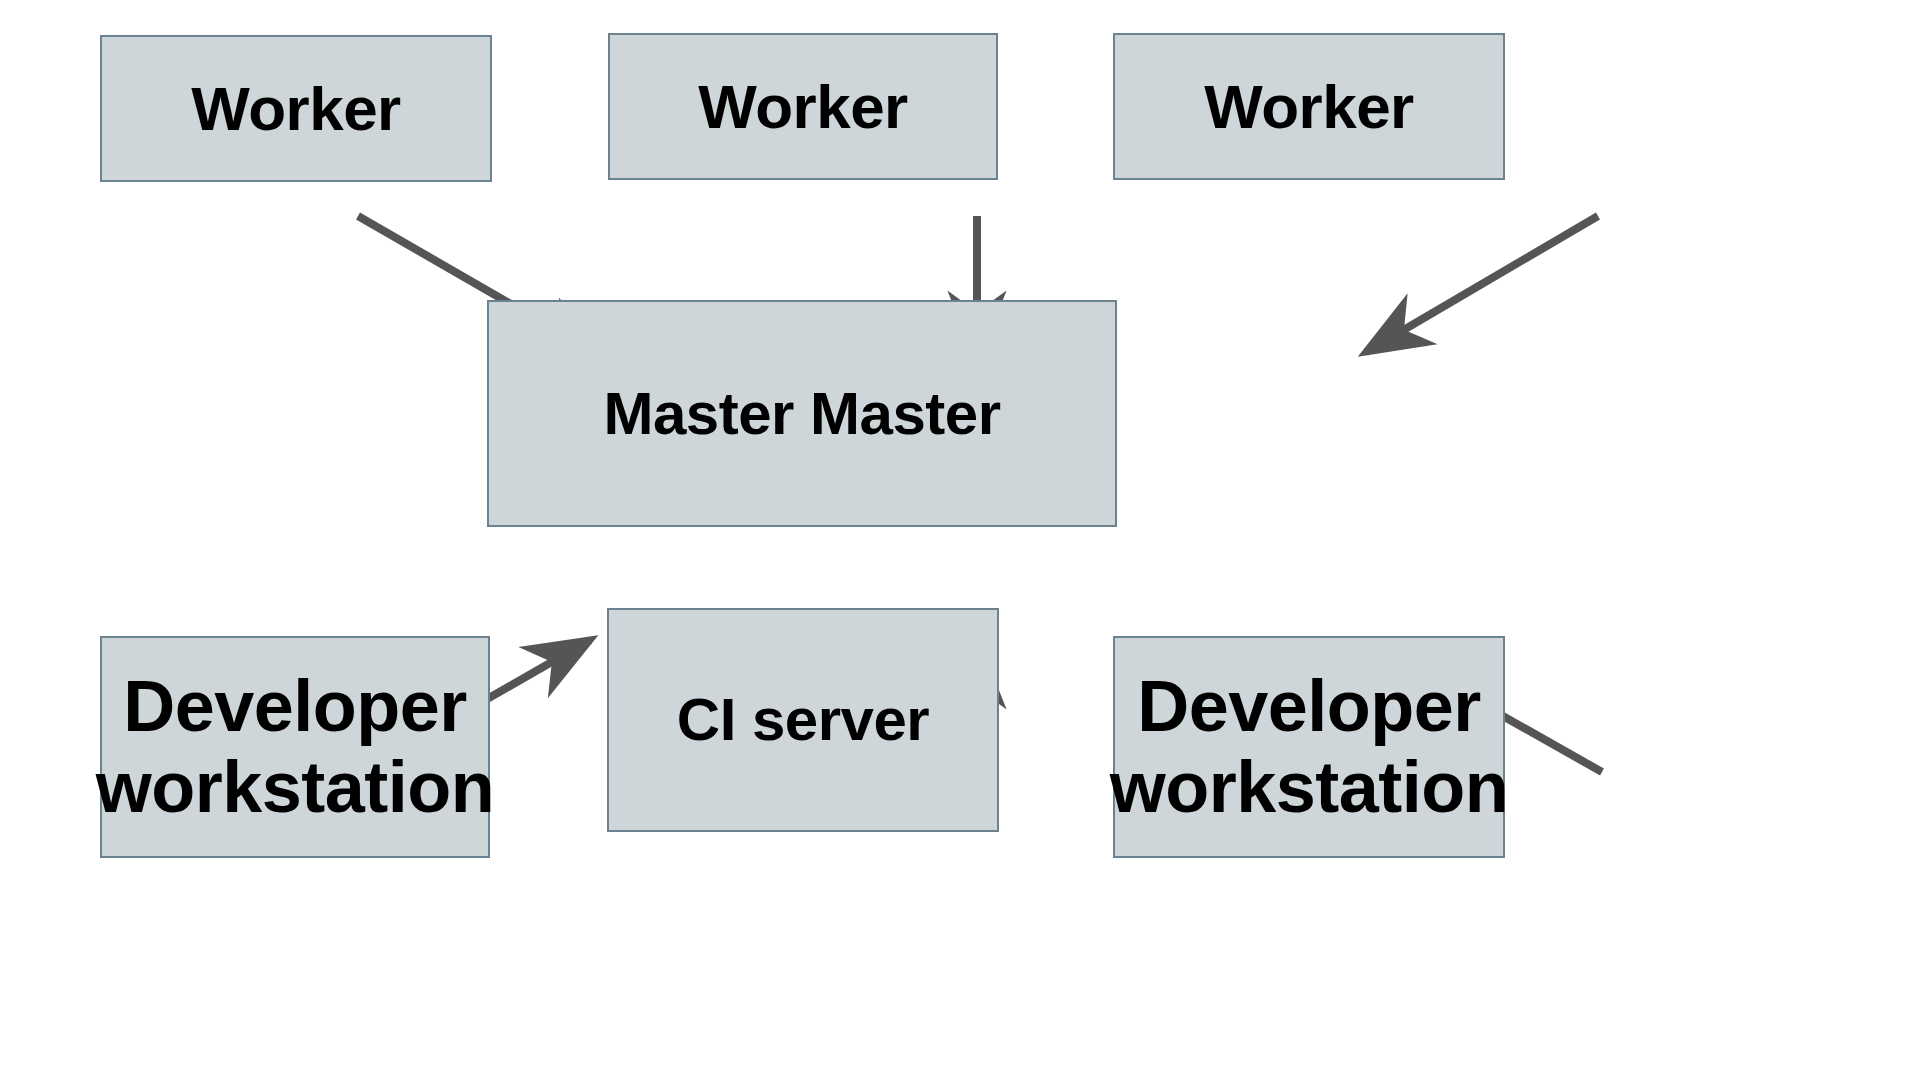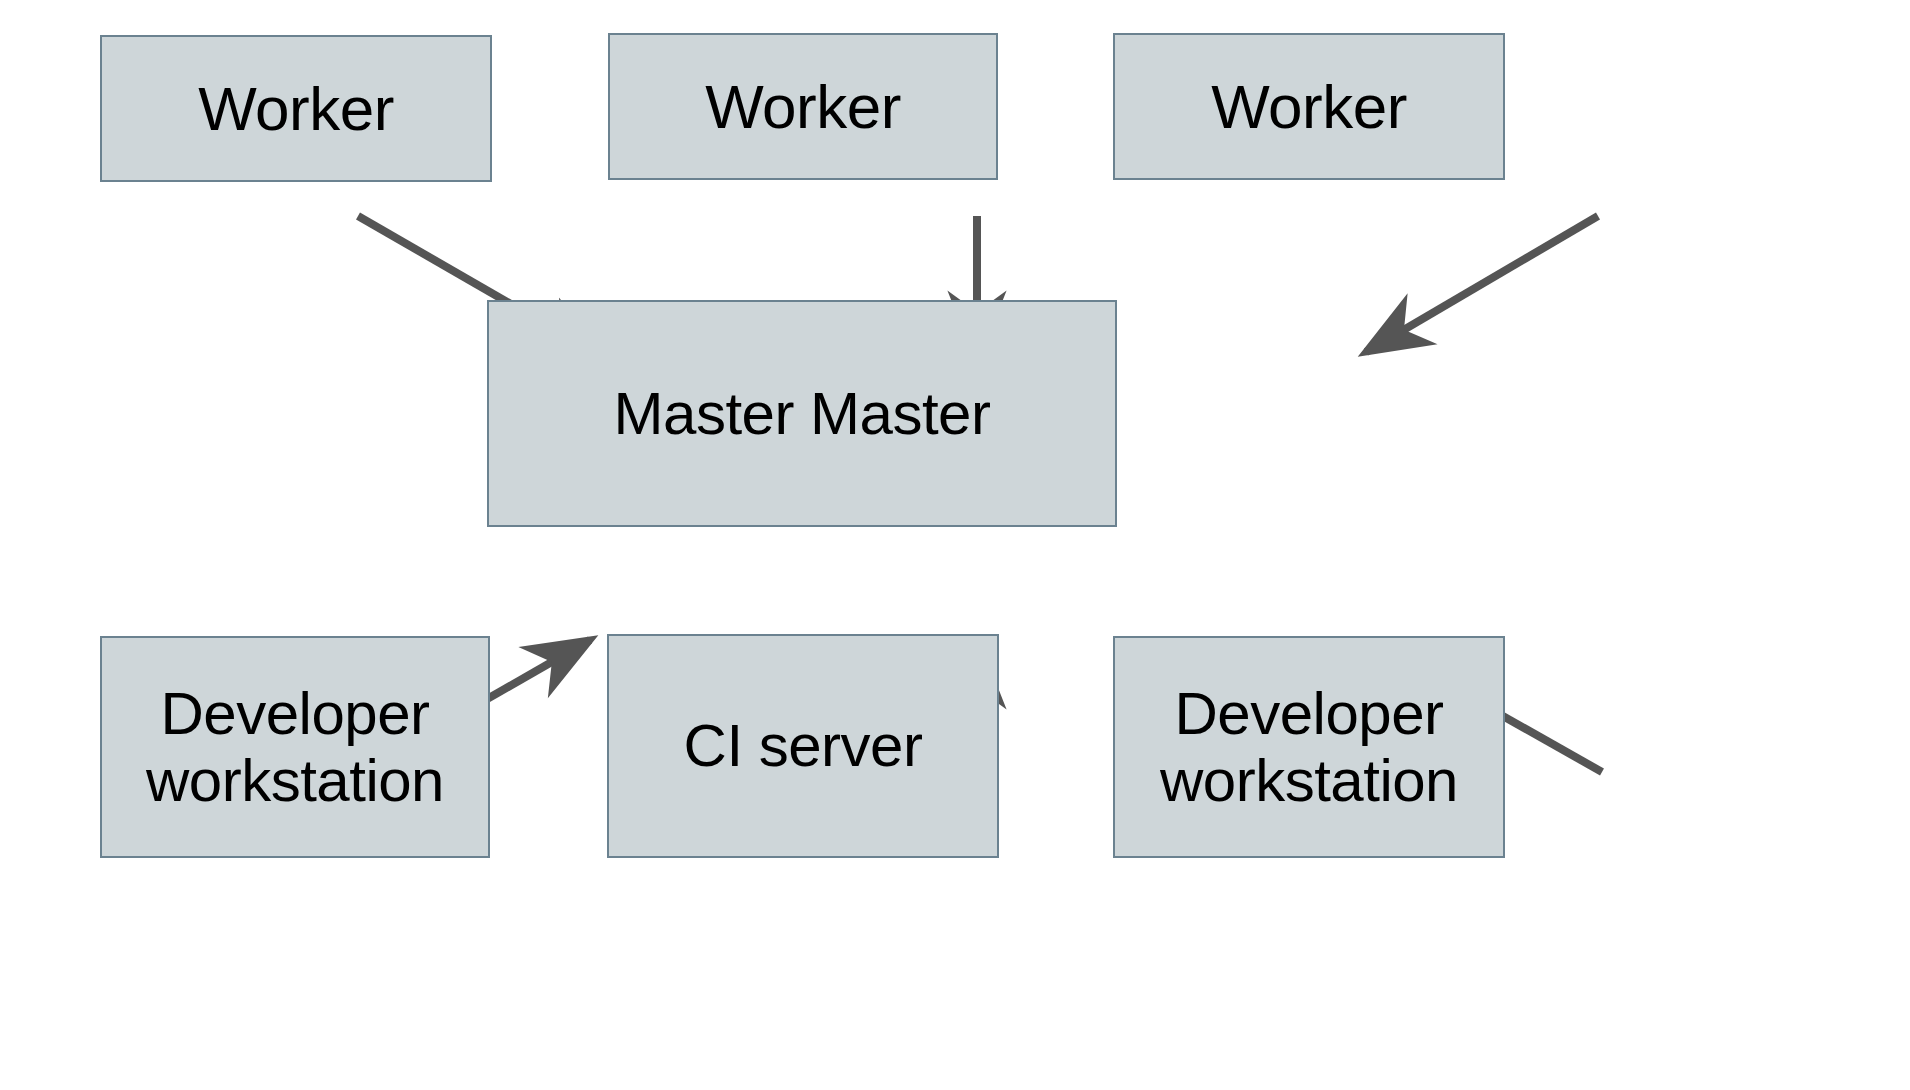--- a/index.html
+++ b/index.html
@@ -35,41 +35,41 @@
     border: 2px solid #6b8290;
     display: flex;
     align-items: center;
     justify-content: center;
     text-align: center;
     z-index: 2;
   }
   .node-label {
     color: #000000;
     font-family: "Liberation Sans", sans-serif;
-    font-weight: 400;
+    font-weight: 700;
     line-height: 1.12;
     letter-spacing: -0.5px;
     white-space: pre-line;
   }
   .node-worker .node-label  { font-size: 62px; }
   .node-master .node-label  { font-size: 60px; }
   .node-ci .node-label      { font-size: 60px; }
-  .node-dev .node-label     { font-size: 60px; }
+  .node-dev .node-label     { font-size: 72px; }
 
   
   #node-worker-left   { left: 100px;  top: 35px;  width: 392px; height: 147px; }
   #node-worker-center { left: 608px;  top: 33px;  width: 390px; height: 147px; }
   #node-worker-right  { left: 1113px; top: 33px;  width: 392px; height: 147px; }
 
   
   #node-build-master  { left: 487px;  top: 300px; width: 630px; height: 227px; }
 
   
   #node-dev-left      { left: 100px;  top: 636px; width: 390px; height: 222px; }
-  #node-ci-server     { left: 607px;  top: 634px; width: 392px; height: 224px; }
+  #node-ci-server     { left: 607px;  top: 608px; width: 392px; height: 224px; }
   #node-dev-right     { left: 1113px; top: 636px; width: 392px; height: 222px; }
 </style>
 </head>
 <body>
 
 <div id="diagram-canvas">
 
   <svg id="edge-layer" viewBox="0 0 1910 1090" width="1910" height="1090" xmlns="http://www.w3.org/2000/svg">
     <defs>
       <marker id="barb-arrow" markerWidth="10" markerHeight="10" refX="8.4" refY="4" orient="auto" markerUnits="strokeWidth">

